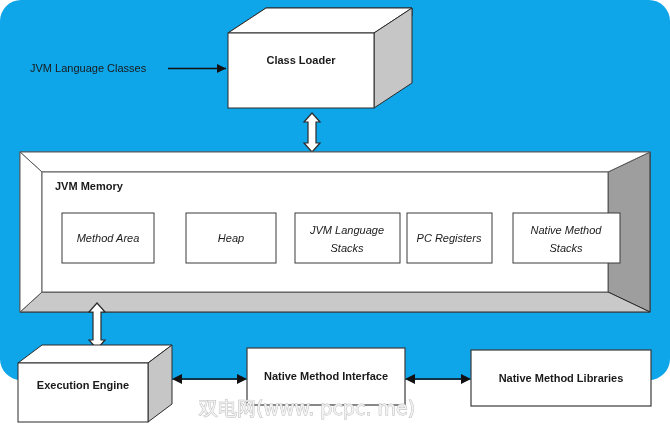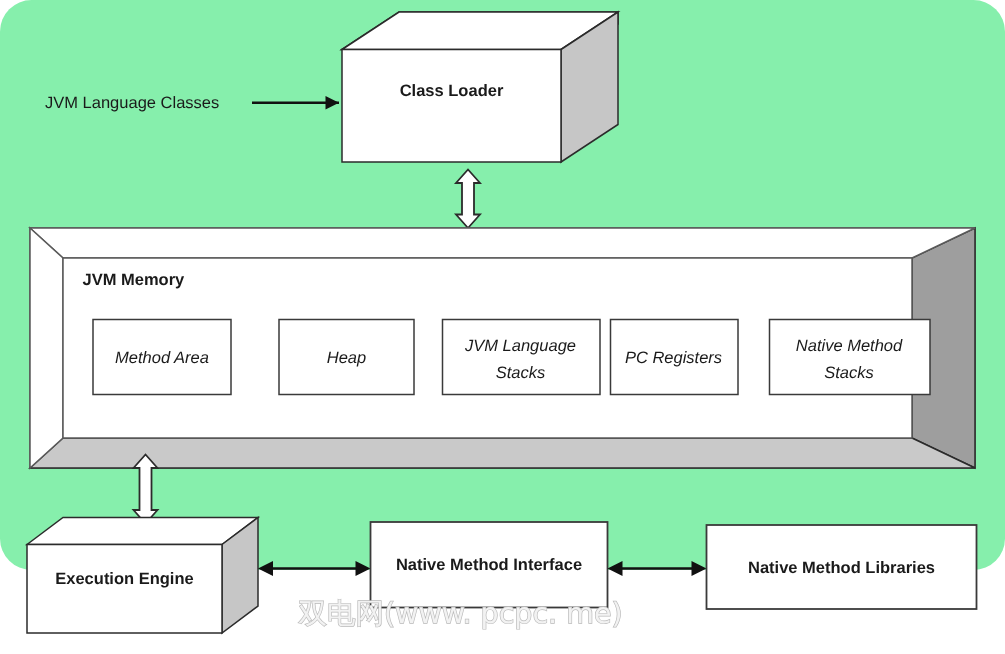--- a/index.html
+++ b/index.html
@@ -10,21 +10,21 @@
   body {
     width: 670px;
     height: 436px;
     overflow: hidden;
     font-family: "Liberation Sans", sans-serif;
   }
   #diagram-root {
     position: relative;
     width: 670px;
     height: 380px;
-    background: #86efac;
+    background: #0ea5e9;
     border-radius: 21px;
   }
   svg.diagram-canvas {
     display: block;
     width: 670px;
     height: 436px;
   }
   text {
     font-family: "Liberation Sans", sans-serif;
     fill: #1a1a1a;

